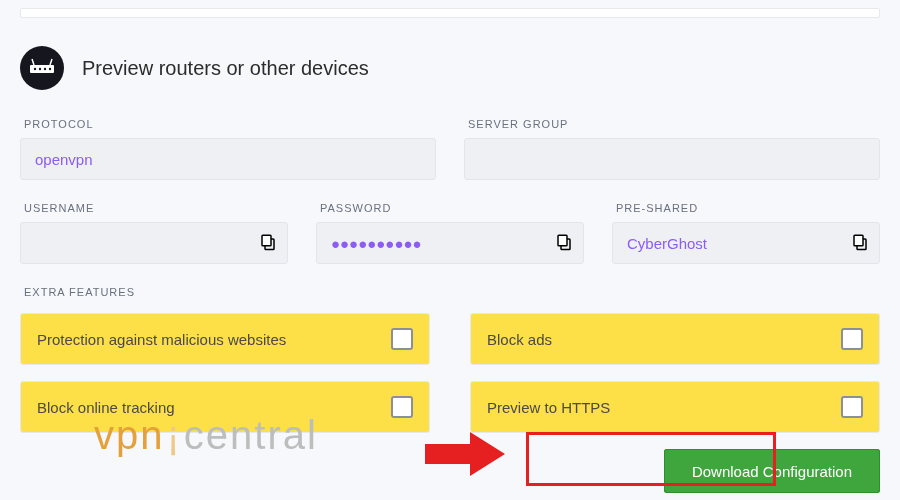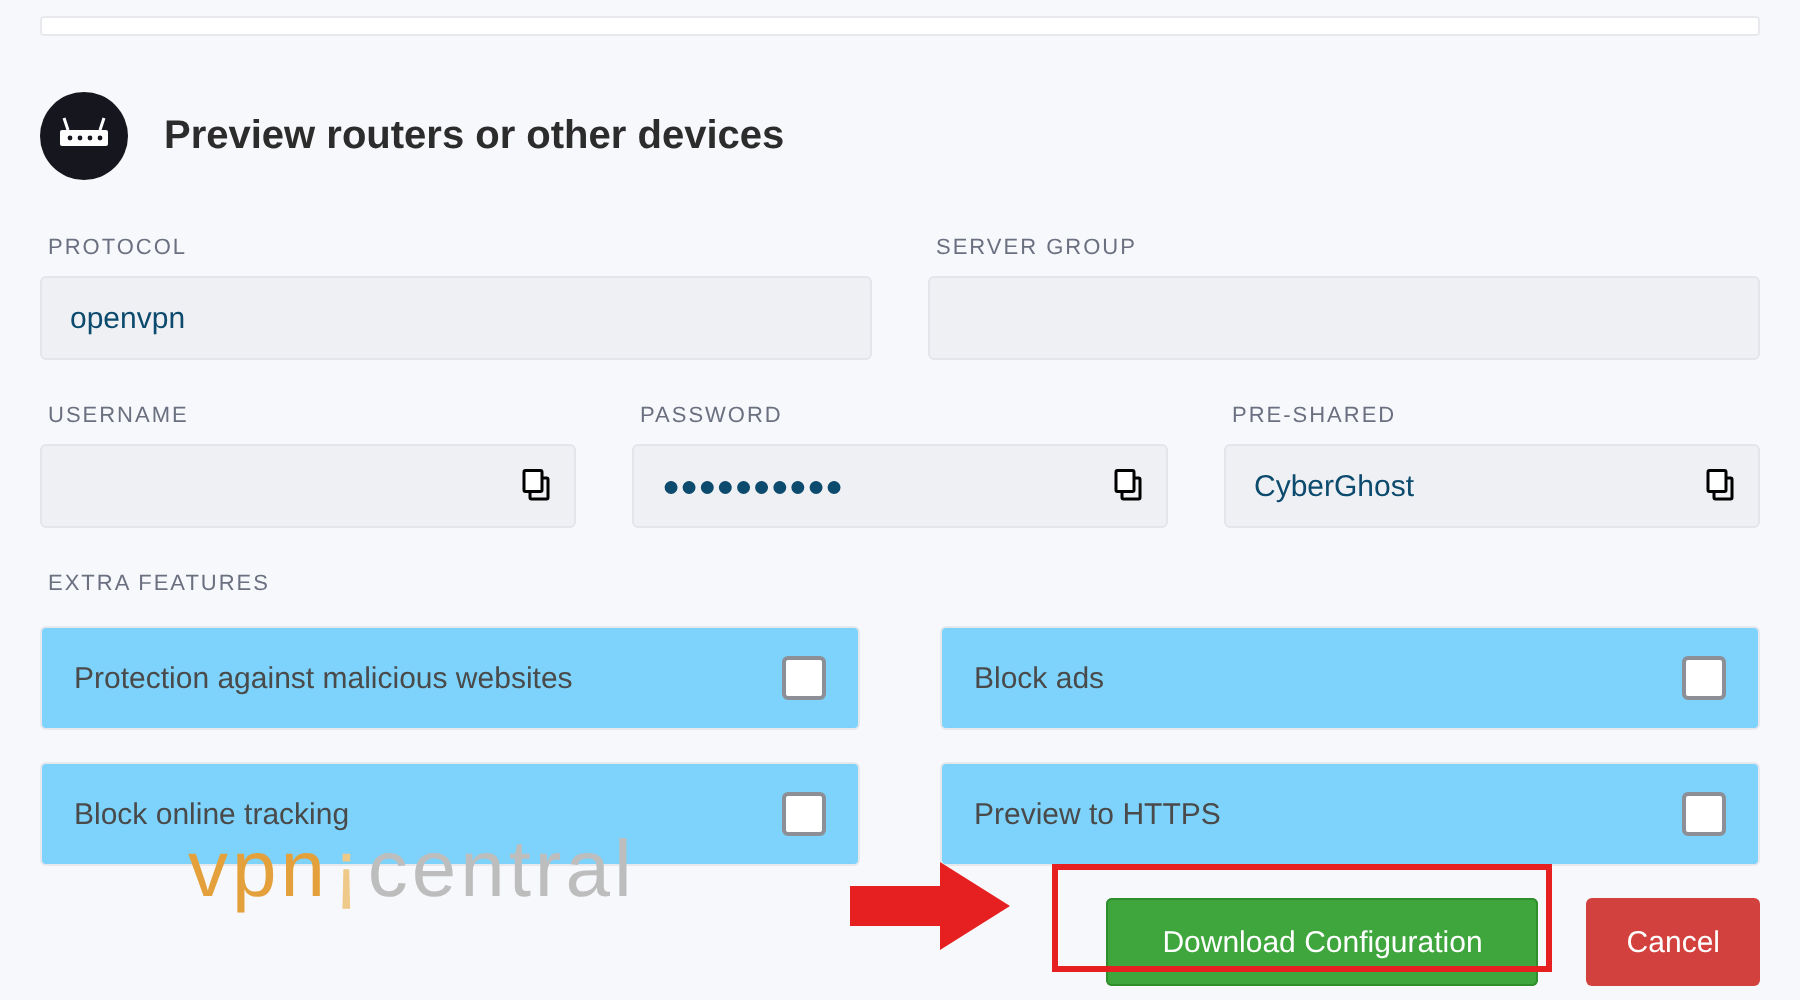--- a/index.html
+++ b/index.html
@@ -2,32 +2,32 @@
 <html><head>
 <meta charset="utf-8">
 <style>
   * { box-sizing: border-box; margin: 0; padding: 0; }
   html, body { width: 900px; height: 500px; font-family: Arial, Helvetica, sans-serif; background: #f7f8fb; color: #4a4a4a; overflow: hidden; }
   .container { padding: 8px 20px 20px 20px; position: relative; height: 100%; }
   .topbar { height: 10px; background: #fff; border: 1px solid #e8e9ed; border-radius: 2px; margin-bottom: 28px; }
   .header { display: flex; align-items: center; gap: 18px; margin-bottom: 28px; }
   .router-icon-circle { width: 44px; height: 44px; border-radius: 50%; background: #16161f; display: flex; align-items: center; justify-content: center; }
   .router-icon-circle svg { width: 26px; height: 20px; }
-  .page-title { font-size: 20px; font-weight: 700; color: #2c2c2c; }
+  .page-title { font-size: 20px; font-weight: 400; color: #2c2c2c; }
   .row { display: flex; gap: 28px; margin-bottom: 22px; }
   .field { flex: 1; display: flex; flex-direction: column; }
   .field-label { font-size: 11px; letter-spacing: 1px; color: #6a7080; margin-bottom: 8px; padding-left: 4px; text-transform: uppercase; }
   .input-wrap { position: relative; }
-  .text-input { width: 100%; height: 42px; background: #eff0f3; border: 1px solid #e3e5ea; border-radius: 3px; padding: 0 14px; font-size: 15px; color: #0c4a6e; outline: none; }
+  .text-input { width: 100%; height: 42px; background: #eff0f3; border: 1px solid #e3e5ea; border-radius: 3px; padding: 0 14px; font-size: 15px; color: #8b5cf6; outline: none; }
   .text-input.with-copy { padding-right: 42px; }
   .copy-btn { position: absolute; right: 0; top: 0; width: 40px; height: 42px; background: none; border: none; cursor: pointer; display: flex; align-items: center; justify-content: center; color: #2a2a2a; }
   .copy-btn svg { width: 18px; height: 18px; }
   .section-label { font-size: 11px; letter-spacing: 1px; color: #6a7080; margin-bottom: 15px; padding-left: 4px; text-transform: uppercase; }
   .features { display: grid; grid-template-columns: 1fr 1fr; column-gap: 40px; row-gap: 16px; margin-bottom: 30px; }
-  .feature-item { display: flex; align-items: center; justify-content: space-between; background: #7dd3fc; border: 1px solid #e7e8ec; border-radius: 3px; padding: 14px 16px; font-size: 15px; color: #4a4a4a; }
+  .feature-item { display: flex; align-items: center; justify-content: space-between; background: #fde047; border: 1px solid #e7e8ec; border-radius: 3px; padding: 14px 16px; font-size: 15px; color: #4a4a4a; }
   .cbox { width: 22px; height: 22px; border: 2px solid #8d8f96; border-radius: 3px; background: #fff; flex-shrink: 0; }
   .actions { position: absolute; bottom: 7px; right: 20px; display: flex; gap: 24px; align-items: center; }
   .btn { height: 44px; padding: 0 28px; border: none; border-radius: 3px; font-size: 15px; color: #fff; cursor: pointer; }
   .btn-download { background: #3fa63d; box-shadow: inset 0 0 0 1px #2f8f2d; }
   .btn-cancel { background: #d3413f; padding: 0 20px; }
   .highlight-box { position: absolute; border: 3px solid #e62020; pointer-events: none; }
   .hl-download { bottom: 14px; right: 124px; width: 250px; height: 54px; }
   .arrow { position: absolute; bottom: 20px; left: 425px; pointer-events: none; }
   .arrow svg { width: 80px; height: 44px; }
   .watermark { position: absolute; bottom: 42px; left: 94px; font-size: 40px; font-weight: 400; letter-spacing: 2px; color: #bdbdbd; pointer-events: none; user-select: none; }
@@ -121,21 +121,20 @@
       <div class="cbox"></div>
     </div>
     <div class="feature-item">
       <span>Preview to HTTPS</span>
       <div class="cbox"></div>
     </div>
   </div>
 
   <div class="actions">
     <button class="btn btn-download">Download Configuration</button>
-    <button class="btn btn-cancel">Cancel</button>
   </div>
 
   <div class="highlight-box hl-download"></div>
 
   <div class="arrow">
     <svg viewBox="0 0 80 44">
         <polygon points="0,12 45,12 45,0 80,22 45,44 45,32 0,32" fill="#e62020"></polygon>
       </svg>
   </div>
 

